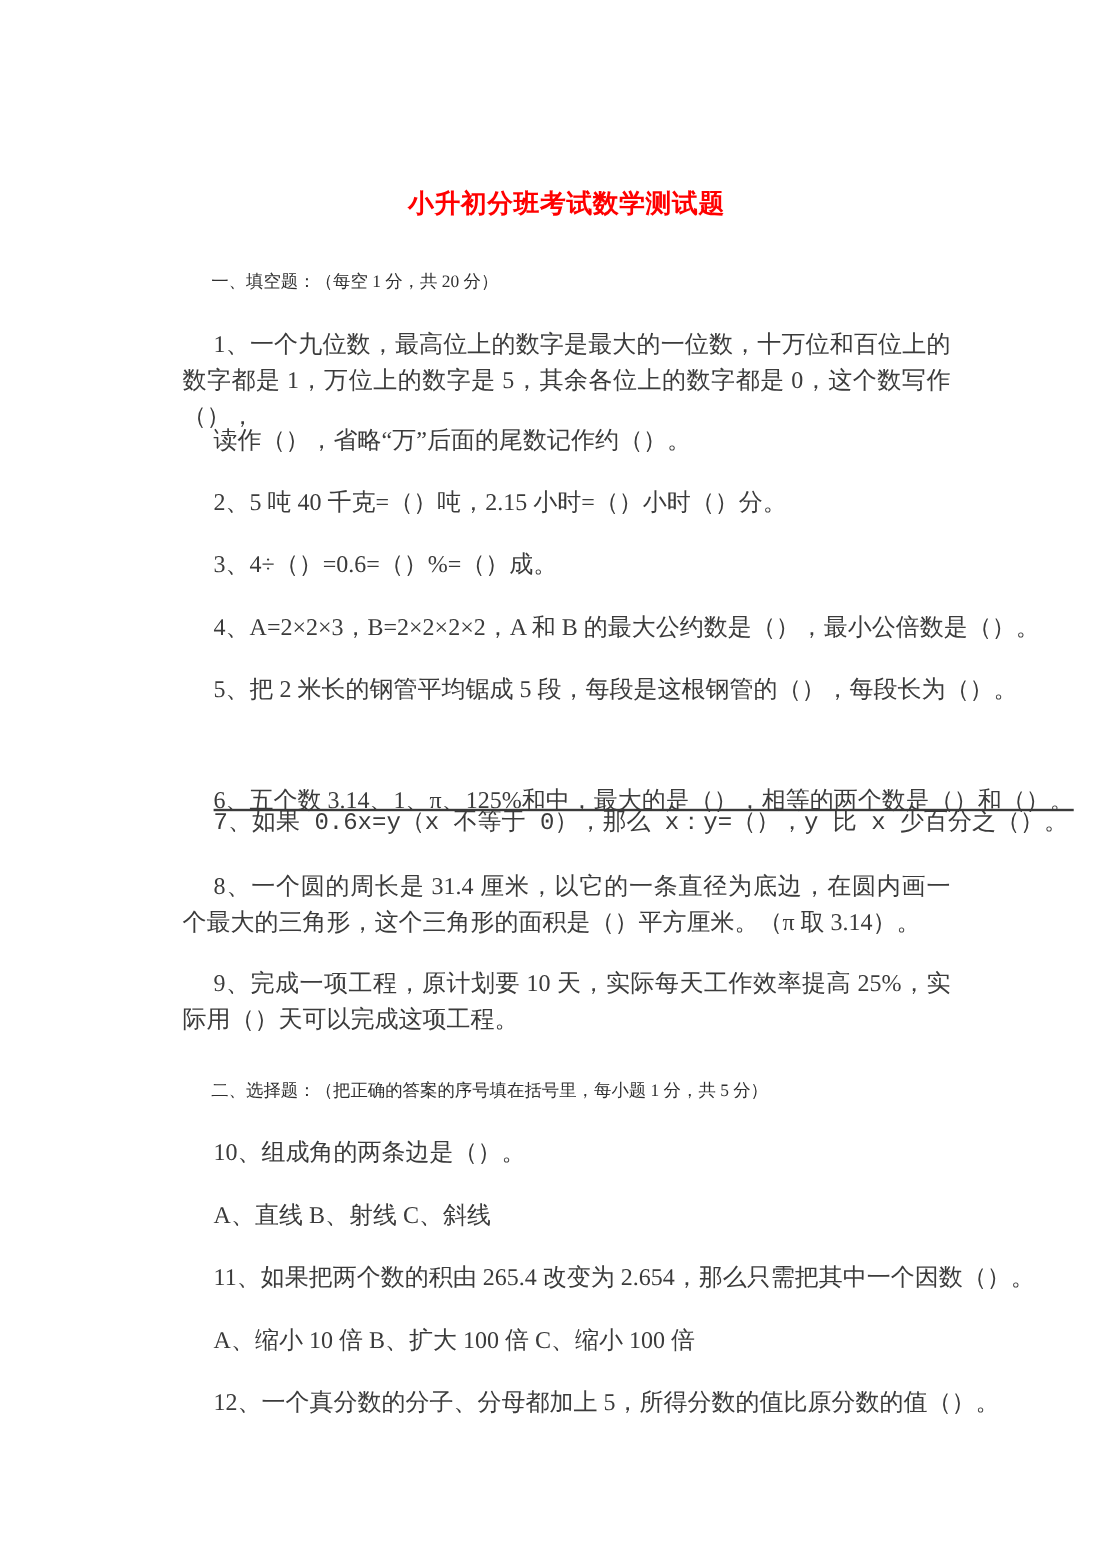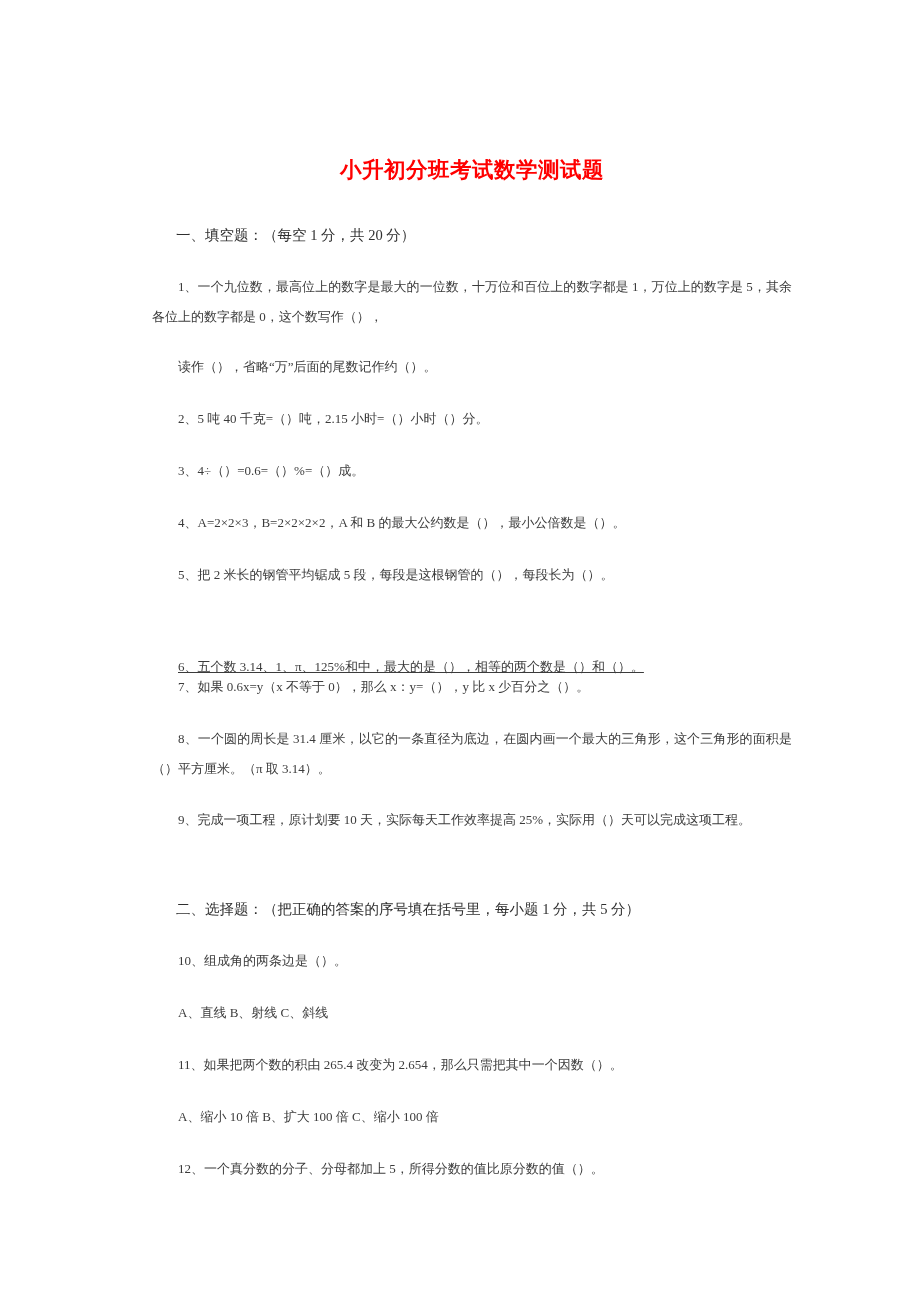--- a/index.html
+++ b/index.html
@@ -56,21 +56,21 @@
     line-height: 26px;
     text-indent: 24px;
     color: #2f2f2f;
     white-space: nowrap;
   }
 
   .para {
     position: absolute;
     left: 0;
     width: 640px;
-    font-size: 13px;
+    font-size: 20px;
     line-height: 30px;
     text-indent: 26px;
     text-align: justify;
     text-justify: inter-ideograph;
     color: #3b3b3b;
   }
 
   .para.nowrap {
     white-space: nowrap;
   }
@@ -92,21 +92,21 @@
     <div class="para nowrap" style="top: 404px;">2、5 吨 40 千克=（）吨，2.15 小时=（）小时（）分。</div>
 
     <div class="para nowrap" style="top: 456px;">3、4÷（）=0.6=（）%=（）成。</div>
 
     <div class="para nowrap" style="top: 508px;">4、A=2×2×3，B=2×2×2×2，A 和 B 的最大公约数是（），最小公倍数是（）。</div>
 
     <div class="para nowrap" style="top: 560px;">5、把 2 米长的钢管平均锯成 5 段，每段是这根钢管的（），每段长为（）。</div>
 
     <div class="para nowrap" style="top: 652px; text-decoration: underline;">6、五个数 3.14、1、π、125%和中，最大的是（），相等的两个数是（）和（）。</div>
 
-    <div class="para nowrap" style="top: 672px;">7、如果 0.6x=y（x 不等于 0），那么 x：y=（），y 比 x 少百分之（）。</div>
+    <div class="para nowrap" style="top: 672px; font-family: Liberation Mono, monospace;">7、如果 0.6x=y（x 不等于 0），那么 x：y=（），y 比 x 少百分之（）。</div>
 
     <div class="para" style="top: 724px;">8、一个圆的周长是 31.4 厘米，以它的一条直径为底边，在圆内画一个最大的三角形，这个三角形的面积是（）平方厘米。（π 取 3.14）。</div>
 
     <div class="para" style="top: 805px;">9、完成一项工程，原计划要 10 天，实际每天工作效率提高 25%，实际用（）天可以完成这项工程。</div>
 
     <div class="section-head" style="top: 896px;">二、选择题：（把正确的答案的序号填在括号里，每小题 1 分，共 5 分）</div>
 
     <div class="para nowrap" style="top: 946px;">10、组成角的两条边是（）。</div>
 
     <div class="para nowrap" style="top: 998px;">A、直线 B、射线 C、斜线</div>

